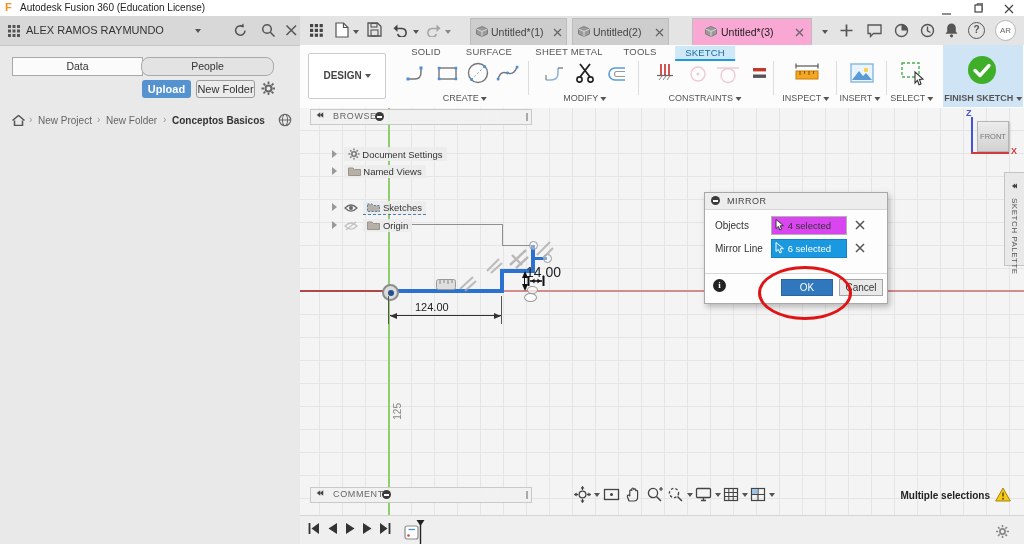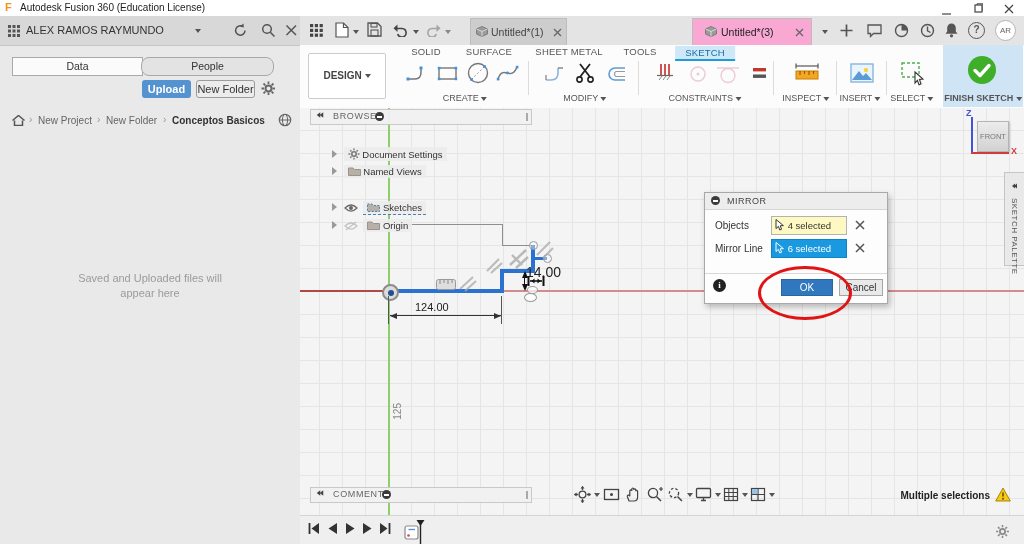--- a/index.html
+++ b/index.html
@@ -151,24 +151,20 @@
       <span class="abs" style="left:106px;top:6px;">New Folder</span>
       <span class="abs" style="left:163px;top:5px;color:#999;">›</span>
       <span class="abs" style="left:172px;top:6px;font-weight:bold;color:#333;">Conceptos Basicos</span>
       <svg class="abs" style="left:278px;top:4px;" width="14" height="14">
           <circle cx="7" cy="7" r="5.7" fill="none" stroke="#666" stroke-width="1.2"></circle>
           <ellipse cx="7" cy="7" rx="2.6" ry="5.7" fill="none" stroke="#666" stroke-width="1"></ellipse>
           <path d="M1.3 7 H12.7" stroke="#666" stroke-width="1"></path>
         </svg>
     </div>
 
-    <div class="abs" style="left:0;top:255px;width:300px;text-align:center;font-size:11px;color:#9b9b9b;line-height:15px;">
-      <div>Saved and Uploaded files will</div>
-      <div>appear here</div>
-    </div>
   </div>
 
   <div id="apptoolbar">
     <svg class="abs" style="left:10px;top:8px;" width="13" height="13">
         <g fill="#444">
           <rect x="0" y="0" width="3.2" height="3.2"></rect>
           <rect x="4.8" y="0" width="3.2" height="3.2"></rect>
           <rect x="9.6" y="0" width="3.2" height="3.2"></rect>
           <rect x="0" y="4.8" width="3.2" height="3.2"></rect>
           <rect x="4.8" y="4.8" width="3.2" height="3.2"></rect>
@@ -202,20 +198,30 @@
     <div class="doctab" style="left:170px;width:95px;">
       <svg class="abs" style="left:5px;top:7px;" width="12" height="11">
           <path d="M6 0.5 L11.5 3 V8 L6 10.5 L0.5 8 V3 Z" fill="#9a9a9a" stroke="#7e7e7e"></path>
           <path d="M0.5 3 L6 5.5 L11.5 3 M6 5.5 V10.5" fill="none" stroke="#e8e8e8" stroke-width=".8"></path>
         </svg>
       <span class="abs" style="left:20px;top:7px;">Untitled*(1)</span>
       <svg class="abs" style="left:82px;top:9px;" width="9" height="9">
           <path d="M1 1 L8 8 M8 1 L1 8" stroke="#666" stroke-width="1.3"></path>
         </svg>
     </div>
+    <div class="doctab" style="left:272px;width:95px;">
+      <svg class="abs" style="left:5px;top:7px;" width="12" height="11">
+          <path d="M6 0.5 L11.5 3 V8 L6 10.5 L0.5 8 V3 Z" fill="#9a9a9a" stroke="#7e7e7e"></path>
+          <path d="M0.5 3 L6 5.5 L11.5 3 M6 5.5 V10.5" fill="none" stroke="#e8e8e8" stroke-width=".8"></path>
+        </svg>
+      <span class="abs" style="left:20px;top:7px;">Untitled(2)</span>
+      <svg class="abs" style="left:82px;top:9px;" width="9" height="9">
+          <path d="M1 1 L8 8 M8 1 L1 8" stroke="#666" stroke-width="1.3"></path>
+        </svg>
+    </div>
     <div class="doctab active" style="left:392px;width:118px;">
       <svg class="abs" style="left:12px;top:7px;" width="12" height="11">
           <path d="M6 0.5 L11.5 3 V8 L6 10.5 L0.5 8 V3 Z" fill="#9a9a9a" stroke="#7e7e7e"></path>
           <path d="M0.5 3 L6 5.5 L11.5 3 M6 5.5 V10.5" fill="none" stroke="#e8e8e8" stroke-width=".8"></path>
         </svg>
       <span class="abs" style="left:28px;top:7px;color:#222;">Untitled*(3)</span>
       <svg class="abs" style="left:102px;top:9px;" width="9" height="9">
           <path d="M1 1 L8 8 M8 1 L1 8" stroke="#666" stroke-width="1.3"></path>
         </svg>
     </div>
@@ -461,21 +467,21 @@
       <div style="text-align:center;padding-top:3px;"><span class="trl" style="transform:scale(.6);"></span><span class="trl" style="transform:scale(.6);margin-left:-3px;"></span></div>
       <div style="writing-mode:vertical-rl;font-size:8px;color:#555;margin:4px auto 0;letter-spacing:.5px;">SKETCH PALETTE</div>
     </div>
 
     <div id="mirror">
       <header>
         <span class="circ-minus abs" style="left:6px;top:3px;"></span>
         <span class="abs" style="left:22px;top:3px;font-size:9px;color:#444;letter-spacing:.5px;">MIRROR</span>
       </header>
       <span class="abs" style="left:10px;top:27px;">Objects</span>
-      <div class="selbtn" style="left:66px;top:23px;width:74px;background:#fef9c3;border:1px solid #b2b2b2;">
+      <div class="selbtn" style="left:66px;top:23px;width:74px;background:#d946ef;border:1px solid #b2b2b2;">
         <svg width="10" height="12" style="display:inline-block;vertical-align:-2px;margin-left:3px;">
             <path d="M1 0.5 L1 9.5 L3.4 7.4 L4.8 11 L6.6 10.2 L5.2 6.8 L8.4 6.6 Z" fill="#fff" stroke="#333" stroke-width="1"></path>
           </svg>
         <span>4 selected</span>
       </div>
       <svg class="dlgx" style="left:150px;top:27px;" width="10" height="10">
           <path d="M1 1 L9 9 M9 1 L1 9" stroke="#555" stroke-width="1.5"></path>
         </svg>
       <span class="abs" style="left:10px;top:50px;">Mirror Line</span>
       <div class="selbtn" style="left:66px;top:46px;width:74px;background:#1a99e0;border:1px solid #1483c4;color:#fff;">

